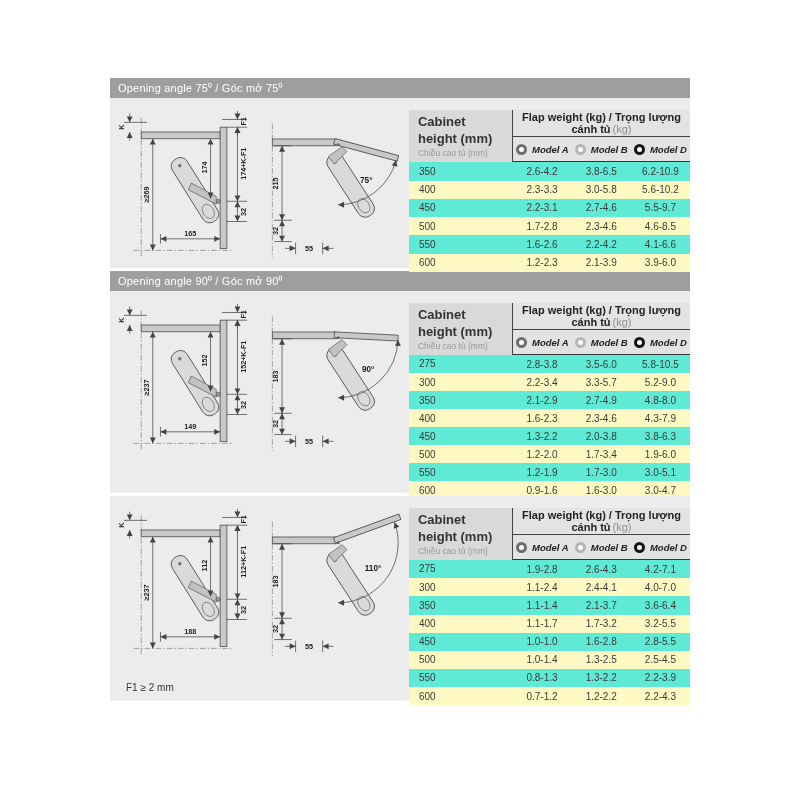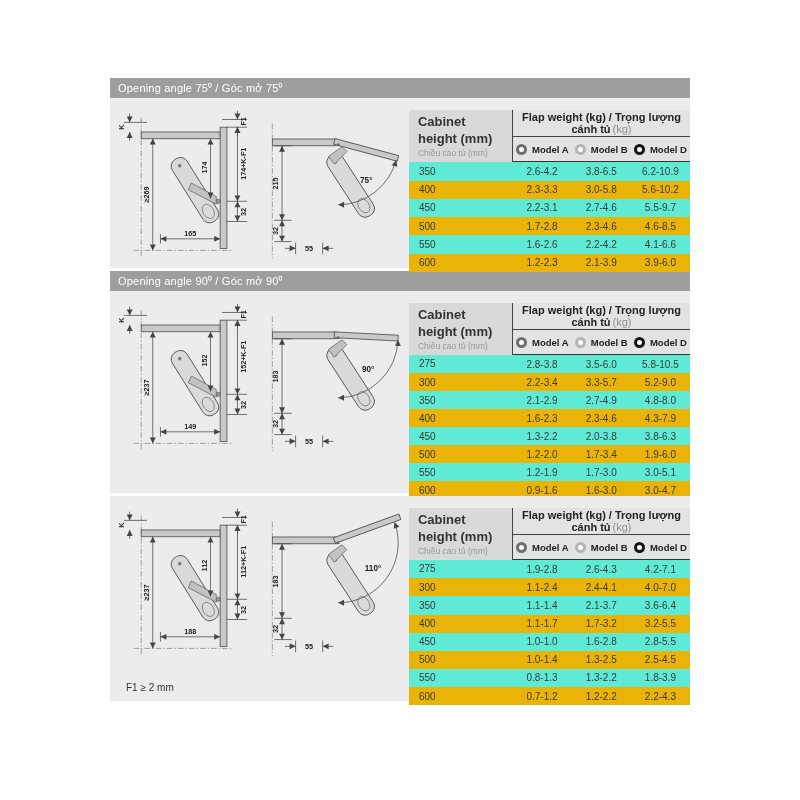--- a/index.html
+++ b/index.html
@@ -13,25 +13,25 @@
   svg.diag{display:block;}
   .note{position:absolute;left:16px;bottom:8px;font-size:10px;color:#333;}
   table{border-collapse:collapse;width:285px;margin-top:12px;table-layout:fixed;}
   th,td{padding:0;}
   th.cab{width:90px;background:#d9d9d9;border-right:1px solid #444;text-align:left;padding:4px 4px 2px 9px;vertical-align:top;font-weight:normal;}
   .cab .l1{font-size:13px;font-weight:bold;color:#333;line-height:1.3;}
   .cab .l2{font-size:8.5px;color:#989898;line-height:1.4;}
   th.flap{background:#e3e3e3;border-bottom:1px solid #444;font-size:11px;height:20px;font-weight:normal;}
   .flap .t{font-weight:bold;color:#222;}
   .flap .u{color:#8f8f8f;margin-left:2px;}
-  tr.models th{background:#e3e3e3;border-bottom:1px solid #333;font-size:9.5px;font-weight:bold;height:22px;color:#222;}
+  tr.models th{background:#e3e3e3;border-bottom:1px solid #333;font-size:9.5px;font-weight:bold;height:22px;color:#222;font-style:italic;}
   tbody td{height:18px;font-size:10px;color:#3a3a3a;text-align:center;}
   tbody td:first-child{text-align:left;padding-left:10px;}
   tbody tr.light{background:#5eead4;}
-  tbody tr.dark{background:#eab308;}
+  tbody tr.dark{background:#fef9c3;}
   .mico{width:11px;height:11px;border-radius:50%;display:inline-block;margin-right:5px;vertical-align:-2px;background:#fff;box-sizing:border-box;}
   .ic-a{border:3px solid #6f6f6f;}
   .ic-b{border:3px solid #b5b5b5;}
   .ic-d{border:3.5px solid #141414;}
   .cl{stroke:#8a8a8a;stroke-width:.8;stroke-dasharray:6 2 1.5 2;fill:none;}
   .dl{stroke:#4a4a4a;stroke-width:.8;fill:none;}
   .part{fill:#c9c9c9;stroke:#555;stroke-width:.9;}
   .arm{fill:#dadada;stroke:#555;stroke-width:.9;}
   svg text{font-size:7.5px;font-weight:bold;fill:#222;font-family:"Liberation Sans",sans-serif;}
   svg text.big{font-size:8.5px;}
@@ -437,21 +437,21 @@
             <tr class="dark">
               <td>500</td>
               <td>1.0-1.4</td>
               <td>1.3-2.5</td>
               <td>2.5-4.5</td>
             </tr>
             <tr class="light">
               <td>550</td>
               <td>0.8-1.3</td>
               <td>1.3-2.2</td>
-              <td>1.8-3.9</td>
+              <td>2.2-3.9</td>
             </tr>
             <tr class="dark">
               <td>600</td>
               <td>0.7-1.2</td>
               <td>1.2-2.2</td>
               <td>2.2-4.3</td>
             </tr>
           </tbody>
       </table>
     </div>

